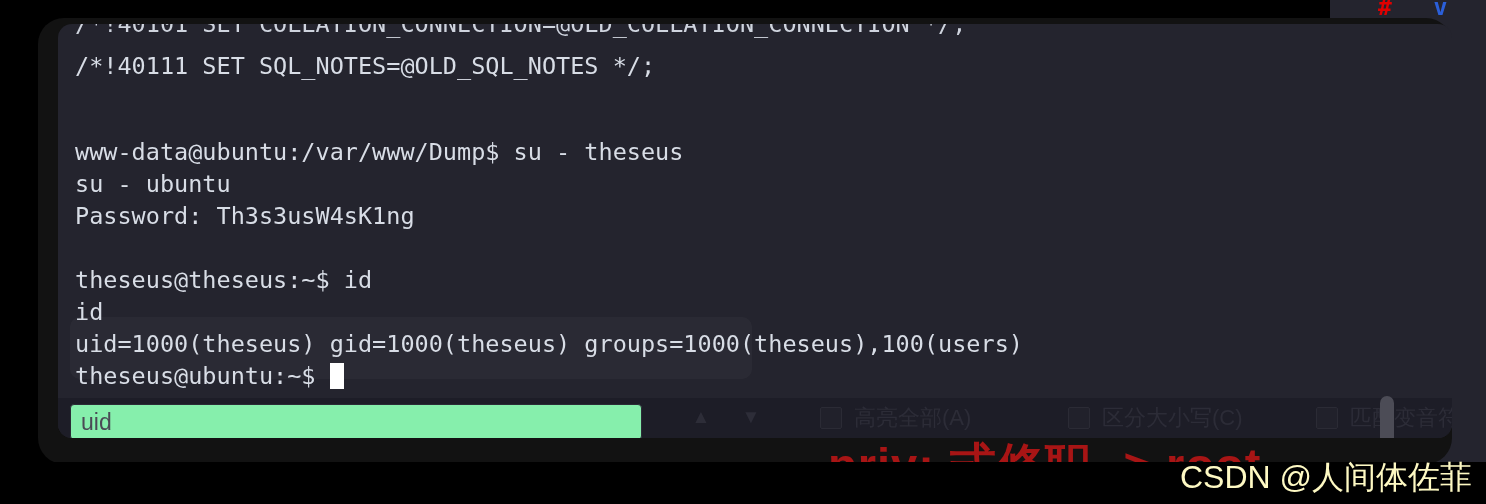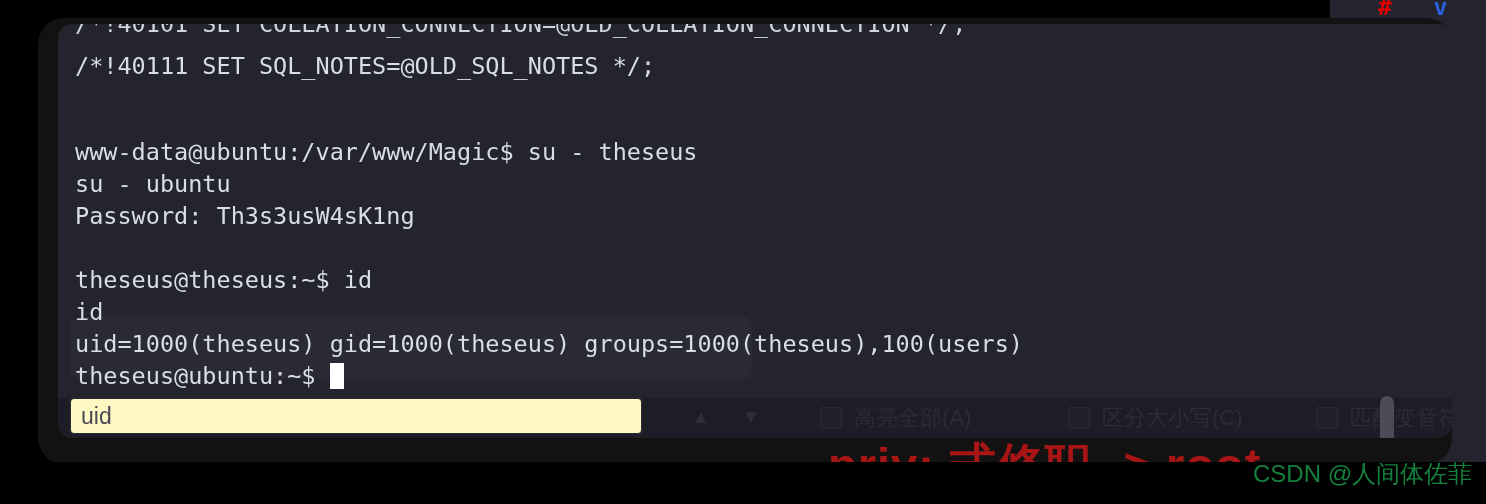--- a/index.html
+++ b/index.html
@@ -136,24 +136,24 @@
     top: 374px;
     width: 1394px;
     height: 40px;
     background: #1d1d27;
     display: flex;
     align-items: center;
   }
   #find-input-wrap {
     position: absolute;
     left: 12px;
-    top: 0;
+    top: 6px;
     width: 570px;
     height: 34px;
-    background: #fef9c3;
+    background: #86efac;
     border: 1px solid #2b2b36;
     border-radius: 4px;
     display: flex;
     align-items: center;
   }
   #find-input {
     border: 0;
     outline: 0;
     background: transparent;
     color: #4a4a55;
@@ -222,24 +222,24 @@
     font-weight: bold;
     color: #a81515;
     white-space: nowrap;
     letter-spacing: 1px;
   }
 
   
   #csdn-watermark {
     position: absolute;
     right: 14px;
-    bottom: 14px;
-    font-family: "Liberation Sans", sans-serif;
-    font-size: 24px;
-    color: #15803d;
+    bottom: 4px;
+    font-family: "Liberation Sans", sans-serif;
+    font-size: 32px;
+    color: #fef9c3;
     white-space: nowrap;
   }
 
   
   #bottom-bar {
     position: absolute;
     left: 0;
     bottom: 0;
     width: 1486px;
     height: 42px;
@@ -295,21 +295,21 @@
   <div id="front-window-shadow"></div>
 
   <div id="front-window">
 
     <div id="term-body">
       <div id="soft-panel"></div>
 
       <div class="term-line clipped" style="top:-16px;text-align:right;">/*!40101 SET COLLATION_CONNECTION=@OLD_COLLATION_CONNECTION */;</div>
       <div class="term-line" style="top:16px;margin-top:10px;">/*!40111 SET SQL_NOTES=@OLD_SQL_NOTES */;</div>
       <div class="term-line" style="top:48px;"></div>
-      <div class="term-line" style="top:112px;">www-data@ubuntu:/var/www/Magic$ su - theseus</div>
+      <div class="term-line" style="top:112px;">www-data@ubuntu:/var/www/Dump$ su - theseus</div>
       <div class="term-line" style="top:144px;">su - ubuntu</div>
       <div class="term-line" style="top:176px;">Password: Th3s3usW4sK1ng</div>
       <div class="term-line" style="top:208px;"></div>
       <div class="term-line" style="top:240px;">theseus@theseus:~$ id</div>
       <div class="term-line" style="top:272px;">id</div>
       <div class="term-line" style="top:304px;">uid=1000(theseus) gid=1000(theseus) groups=1000(theseus),100(users)</div>
       <div class="term-line" style="top:336px;"><span>theseus@ubuntu:~$</span> <span class="cursor-block"></span></div>
     </div>
 
     <div id="find-bar">

